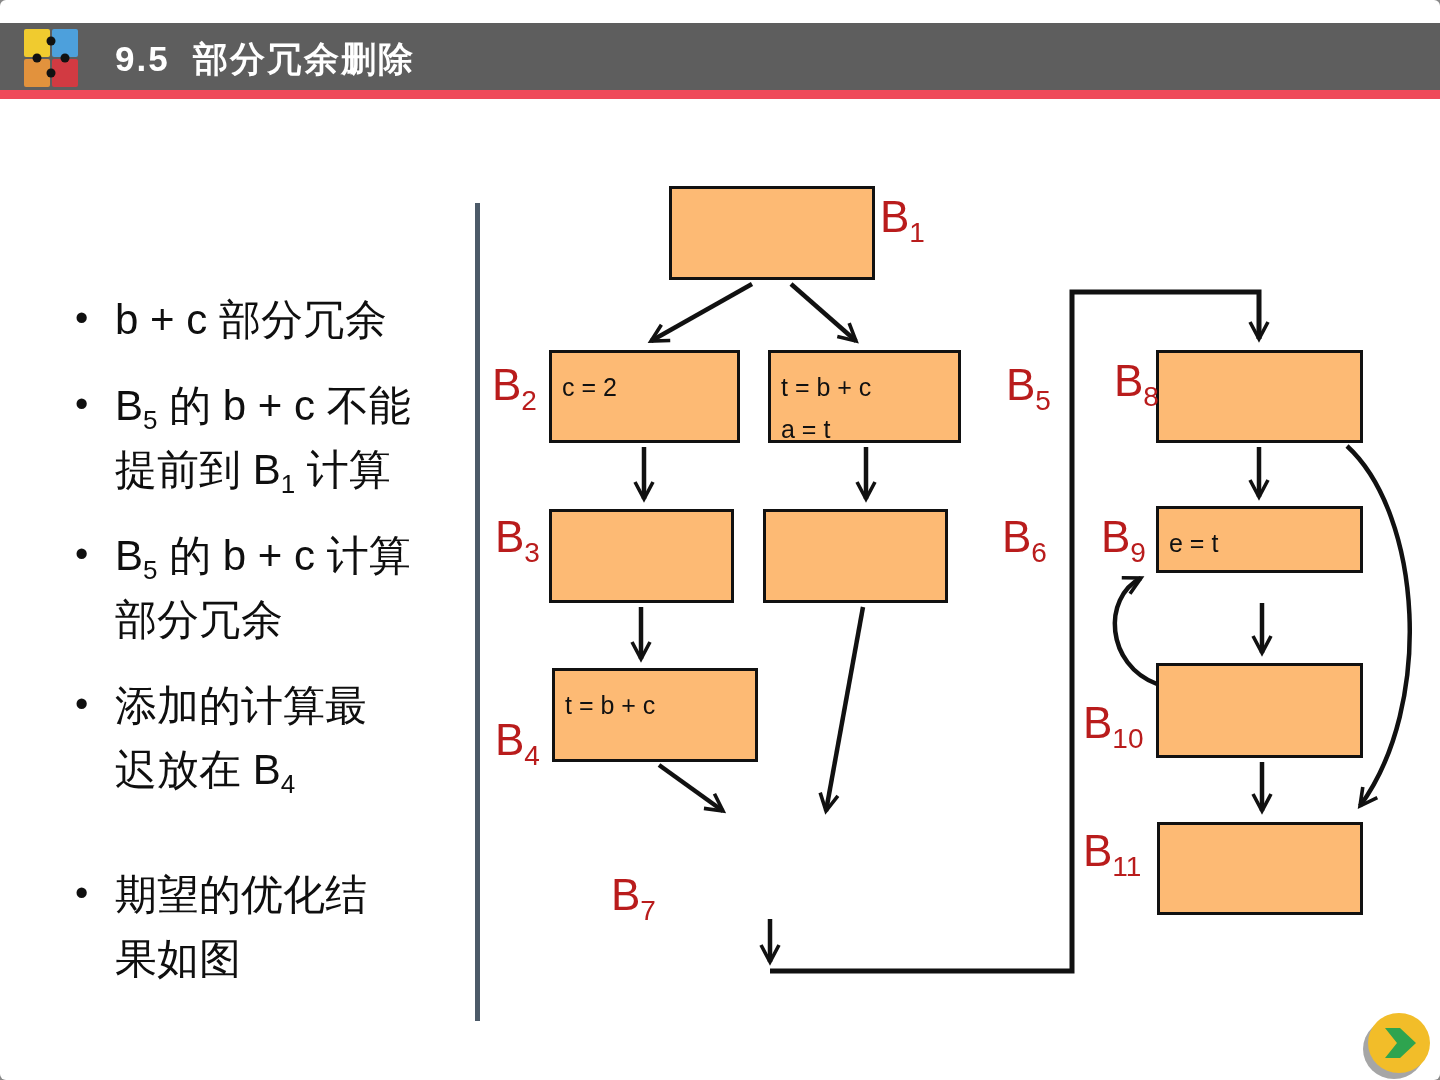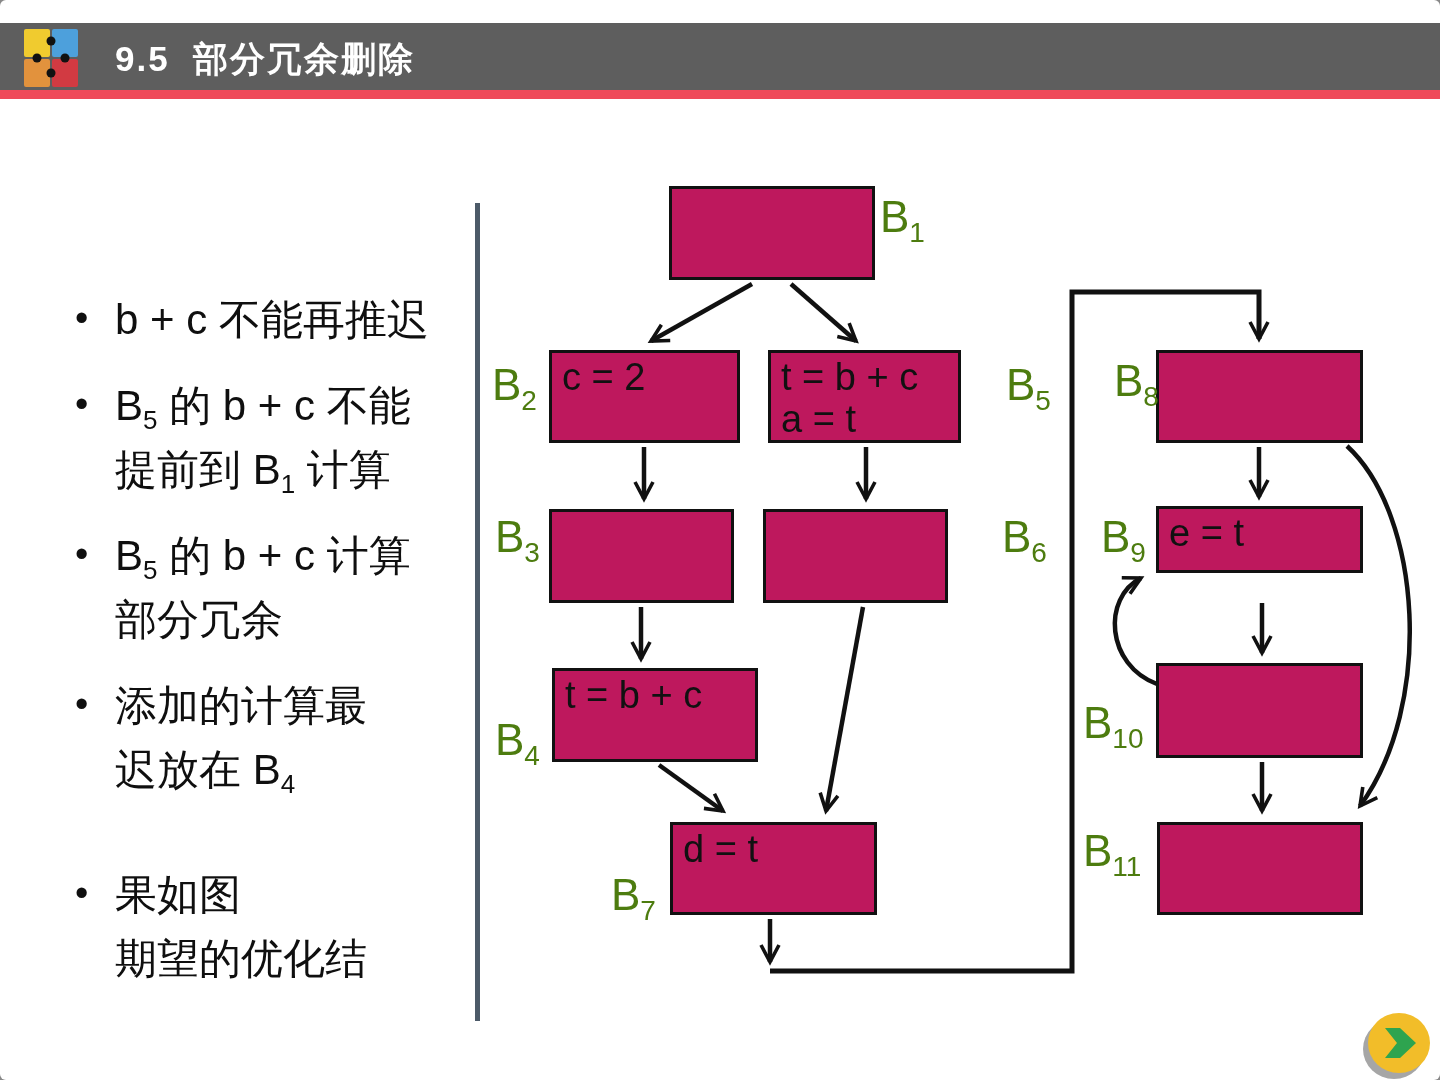--- a/index.html
+++ b/index.html
@@ -14,23 +14,23 @@
   
   .bullets{position:absolute;left:73px;top:288px;width:405px;list-style:none;margin:0;padding:0;}
   .bullets li{position:relative;padding-left:42px;margin-bottom:22px;font-size:42px;
               line-height:64px;color:#0f0f0f;}
   .bullets li.gap{margin-top:61px;}
   .dot{position:absolute;left:2px;top:-2px;font-size:38px;}
   sub{font-size:26px;line-height:0;}
   
   .divider{position:absolute;left:475px;top:203px;width:5px;height:818px;background:#4c5a68;}
   
-  .bb{position:absolute;border:3px solid #111;background:#be185d;box-sizing:border-box;
-      font-size:38px;line-height:42px;padding:3px 0 0 10px;}
-  .blab{position:absolute;font-size:44px;color:#4d7c0f;}
+  .bb{position:absolute;border:3px solid #111;background:#fdba74;box-sizing:border-box;
+      font-size:25px;line-height:42px;padding:13px 0 0 10px;}
+  .blab{position:absolute;font-size:44px;color:#b91c1c;}
   .blab sub{font-size:28px;}
   svg.edges{position:absolute;left:0;top:0;pointer-events:none;}
   svg.edges path{stroke:#111;fill:none;}
   .thin{stroke-width:4.5px;}
   .thick{stroke-width:5px;}
   
   .navbtn{position:absolute;left:1368px;top:1013px;width:62px;height:60px;border-radius:50%;
           background:#f2bd29;box-shadow:-5px 6px 0 #a6a6a6;border:none;cursor:pointer;padding:0;}
 </style>
 </head>
@@ -48,62 +48,59 @@
     <circle cx="29" cy="14" r="4.5" fill="#111"></circle>
     <circle cx="15" cy="31" r="4.5" fill="#111"></circle>
     <circle cx="29" cy="46" r="4.5" fill="#111"></circle>
     <circle cx="43" cy="31" r="4.5" fill="#111"></circle>
   </svg>
   <div class="slide-title">9.5  部分冗余删除</div>
 
   <ul class="bullets">
     <li>
       <span class="dot">•</span>
-      <div><span>b + c 不能再推迟</span></div>
+      <div><span>b + c 部分冗余</span></div>
     </li>
     <li>
       <span class="dot">•</span>
       <div><span>B</span><sub>5</sub><span> 的 b + c 不能</span></div>
       <div><span>提前到 B</span><sub>1</sub><span> 计算</span></div>
     </li>
     <li>
       <span class="dot">•</span>
       <div><span>B</span><sub>5</sub><span> 的 b + c 计算</span></div>
       <div><span>部分冗余</span></div>
     </li>
     <li>
       <span class="dot">•</span>
       <div><span>添加的计算最</span></div>
       <div><span>迟放在 B</span><sub>4</sub></div>
     </li>
     <li class="gap">
       <span class="dot">•</span>
+      <div><span>期望的优化结</span></div>
       <div><span>果如图</span></div>
-      <div><span>期望的优化结</span></div>
     </li>
   </ul>
 
   <div class="divider"></div>
 
   <div class="bb" style="left:669px;top:186px;width:206px;height:94px;"></div>
   <div class="bb" style="left:549px;top:350px;width:191px;height:93px;">
       <div>c = 2</div>
     </div>
   <div class="bb" style="left:549px;top:509px;width:185px;height:94px;"></div>
   <div class="bb" style="left:552px;top:668px;width:206px;height:94px;">
       <div>t = b + c</div>
     </div>
   <div class="bb" style="left:768px;top:350px;width:193px;height:93px;">
       <div>t = b + c</div>
       <div>a = t</div>
     </div>
   <div class="bb" style="left:763px;top:509px;width:185px;height:94px;"></div>
-  <div class="bb" style="left:670px;top:822px;width:207px;height:93px;">
-      <div>d = t</div>
-    </div>
   <div class="bb" style="left:1156px;top:350px;width:207px;height:93px;"></div>
   <div class="bb" style="left:1156px;top:506px;width:207px;height:67px;">
       <div>e = t</div>
     </div>
   <div class="bb" style="left:1156px;top:663px;width:207px;height:95px;"></div>
   <div class="bb" style="left:1157px;top:822px;width:206px;height:93px;"></div>
 
   <div class="blab" style="left:880px;top:192px;"><span>B</span><sub>1</sub></div>
   <div class="blab" style="left:492px;top:360px;"><span>B</span><sub>2</sub></div>
   <div class="blab" style="left:495px;top:512px;"><span>B</span><sub>3</sub></div>

